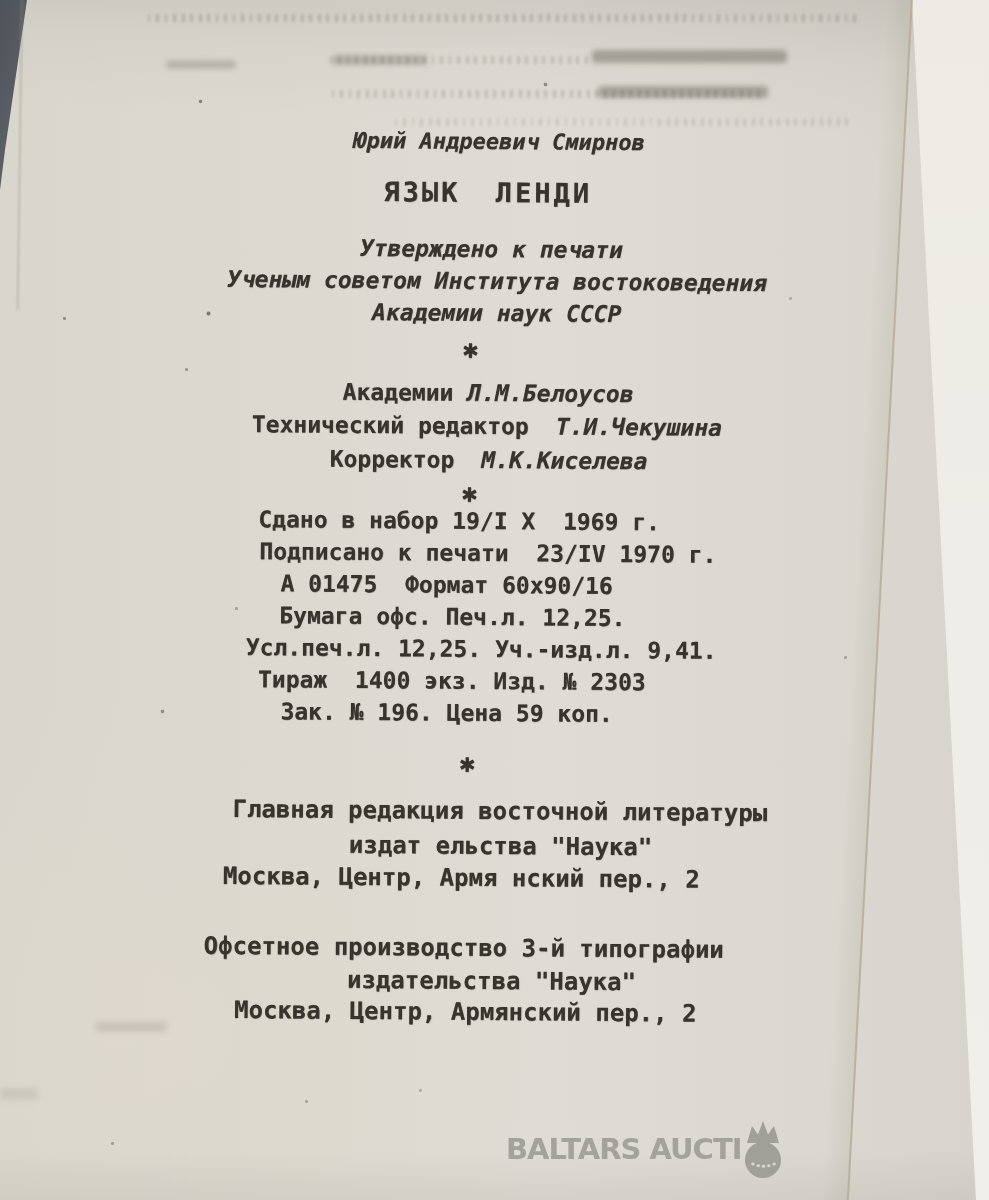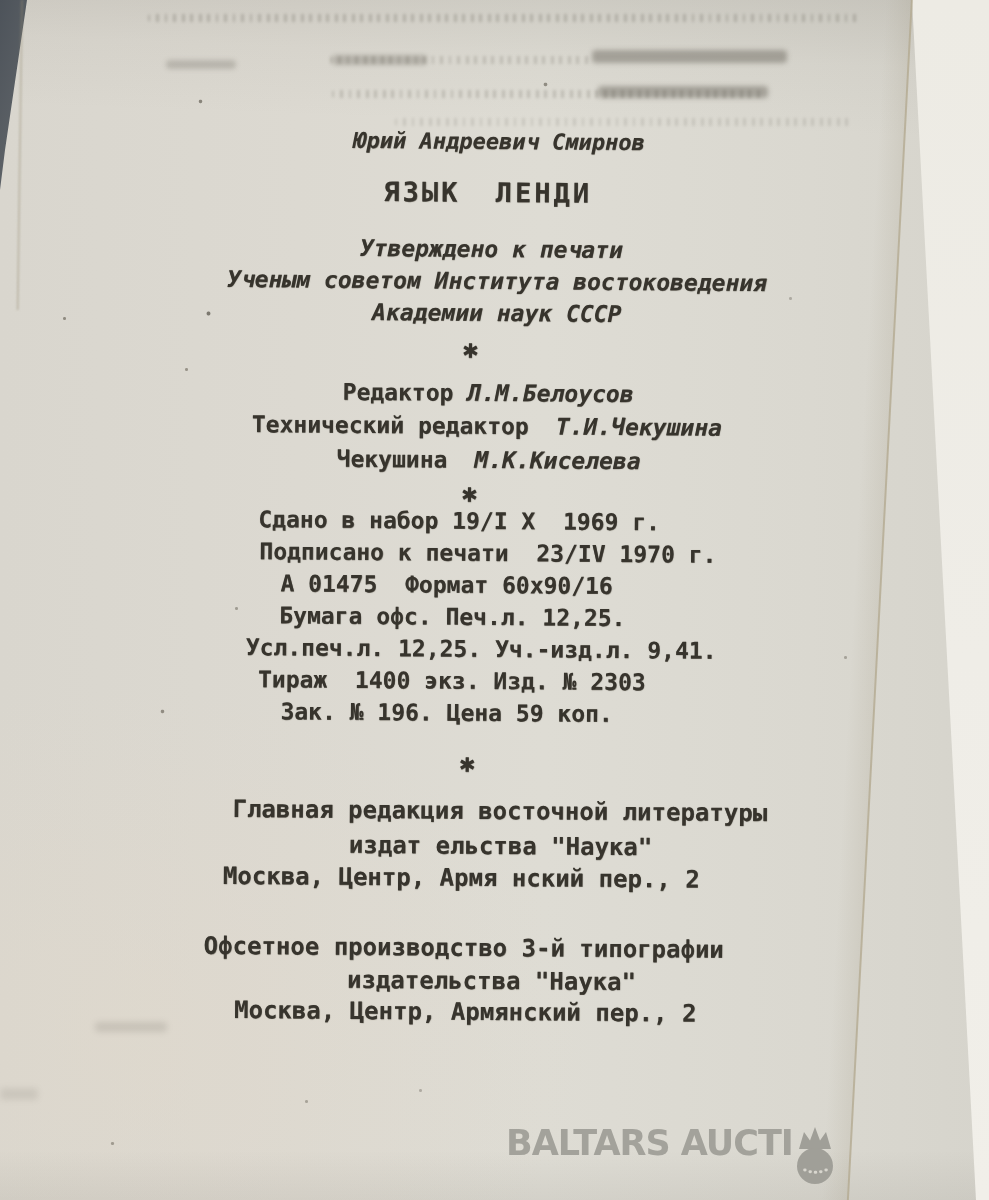--- a/index.html
+++ b/index.html
@@ -96,23 +96,23 @@
   .sp1{margin-left:14px;} .sp2{margin-left:27px;}
   
   .wm-tag{
     position:absolute; left:556px; top:1106px; width:192px; text-align:center;
     font-family:"DejaVu Serif", serif; font-style:italic; font-weight:600;
     font-size:25px; line-height:28px; letter-spacing:1px;
     color:#98978f;
   }
   .wm-brand{
     position:absolute; left:506px; top:1124px; height:44px;
-    display:flex; align-items:flex-start;
+    display:flex; align-items:flex-end;
     font-family:"DejaVu Sans", sans-serif; font-weight:800;
-    font-size:35px; letter-spacing:-1px; line-height:38px;
+    font-size:29px; letter-spacing:-1px; line-height:38px;
     color:#a3a29b; white-space:pre;
   }
   .wm-icon{display:block; margin:0 2px -12px 2px;}
 </style>
 </head>
 <body>
 
 <div class="scene">
 
   <div class="edge-area"></div>
@@ -136,23 +136,23 @@
   <div class="colophon">
     <div class="ln it" style="top:127px; --ox:1px;  font-size:22px;">Юрий Андреевич Смирнов</div>
     <div class="ln title" style="top:176px; --ox:-10px;">ЯЗЫК ЛЕНДИ</div>
 
     <div class="ln it" style="top:234px; --ox:-6px;">Утверждено к печати</div>
     <div class="ln it" style="top:266px; --ox:0px;">Ученым советом Института востоковедения</div>
     <div class="ln it" style="top:298px; --ox:0px;">Академии наук СССР</div>
 
     <div class="ln st" style="top:339px; --ox:-26px;">✱</div>
 
-    <div class="ln" style="top:378px; --ox:-8px;"><span class="role">Редактор</span><span class="name sp1">Л.М.Белоусов</span></div>
+    <div class="ln" style="top:378px; --ox:-8px;"><span class="role">Академии</span><span class="name sp1">Л.М.Белоусов</span></div>
     <div class="ln" style="top:411px; --ox:-9px;"><span class="role">Технический редактор</span><span class="name sp2">Т.И.Чекушина</span></div>
-    <div class="ln" style="top:445px; --ox:-7px;"><span class="role">Чекушина</span><span class="name sp2">М.К.Киселева</span></div>
+    <div class="ln" style="top:445px; --ox:-7px;"><span class="role">Корректор</span><span class="name sp2">М.К.Киселева</span></div>
 
     <div class="ln st" style="top:483px; --ox:-26px;">✱</div>
 
     <div class="ln" style="top:506px; --ox:-36px;">Сдано в набор 19/I X  1969 г.</div>
     <div class="ln" style="top:538px; --ox:-7px;">Подписано к печати  23/IV 1970 г.</div>
     <div class="ln" style="top:570px; --ox:-48px;">А 01475  Формат 60х90/16</div>
     <div class="ln" style="top:602px; --ox:-42px;">Бумага офс. Печ.л. 12,25.</div>
     <div class="ln" style="top:634px; --ox:-13px;">Усл.печ.л. 12,25. Уч.-изд.л. 9,41.</div>
     <div class="ln" style="top:666px; --ox:-42px;">Тираж  1400 экз. Изд. № 2303</div>
     <div class="ln" style="top:698px; --ox:-47px;">Зак. № 196. Цена 59 коп.</div>

